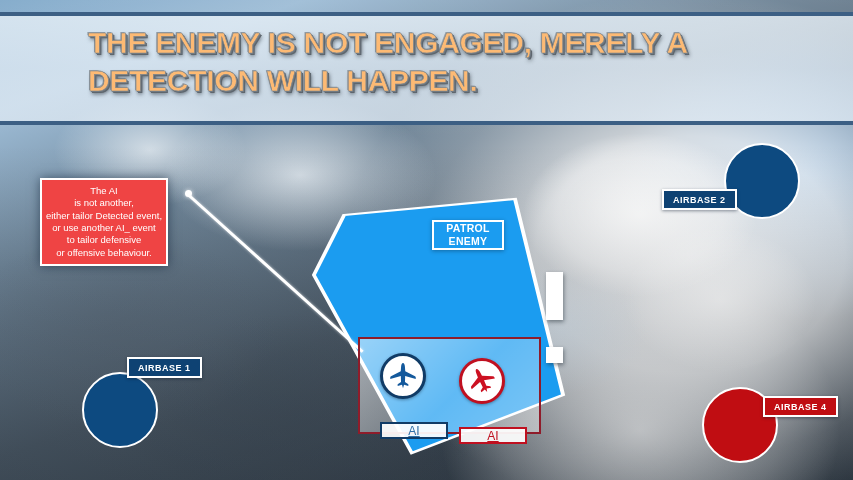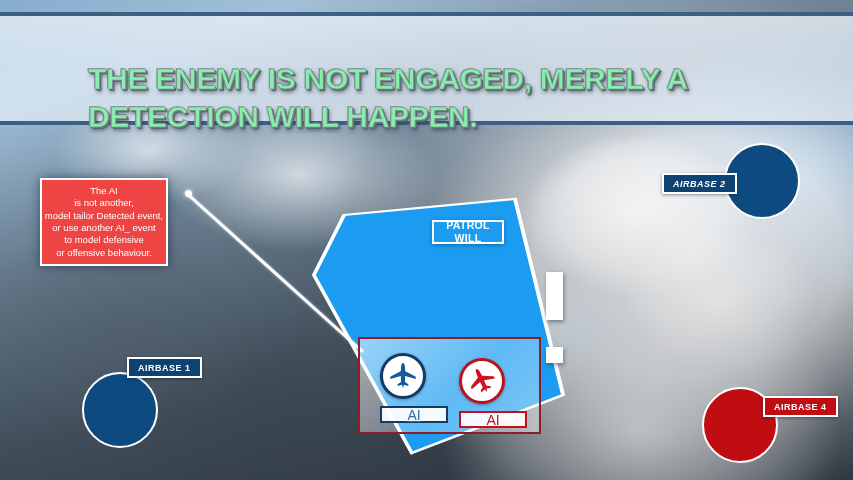--- a/index.html
+++ b/index.html
@@ -38,25 +38,24 @@
   
   .header-band{
     position:absolute;left:0;top:12px;width:853px;height:113px;
     background:linear-gradient(180deg,rgba(231,240,247,0.80) 0%,rgba(226,236,245,0.74) 50%,rgba(222,233,243,0.78) 100%);
     border-top:4px solid #3c5f84;border-bottom:4px solid #3c5f84;
     box-sizing:border-box;
   }
   .header-title{
     position:absolute;left:88px;top:24px;width:720px;
     font-size:30px;font-weight:bold;letter-spacing:-0.3px;line-height:1.28;
-    color:#86efac;
+    color:#fdba74;
     text-shadow:
       1px 1px 0 #6f7880, 2px 2px 0 #5d666e, 2px 3px 4px rgba(40,48,56,0.75),
       -1px -1px 0 #9aa3ab;
-    margin-top: 36px;
     -webkit-text-stroke:0.6px #7b848c;
   }
 
   
   .callout{
     position:absolute;left:40px;top:178px;width:128px;height:88px;
     background:#ef4444;border:2px solid #ffffff;box-sizing:border-box;
     box-shadow:0 0 10px rgba(10,25,45,0.55);
     display:flex;flex-direction:column;align-items:center;justify-content:center;
   }
@@ -69,21 +68,21 @@
   .leader-line{
     position:absolute;left:188px;top:193px;width:235px;height:3px;
     background:#ffffff;transform-origin:0 50%;transform:rotate(42deg);
     box-shadow:0 0 3px rgba(255,255,255,0.6);
   }
 
   
   .patrol-zone{position:absolute;left:305px;top:195px;width:270px;height:265px;}
 
   .zone-label{
-    position:absolute;left:432px;top:220px;width:72px;height:24px;
+    position:absolute;left:432px;top:220px;width:72px;height:30px;
     background:#1b9cf0;border:2px solid #ffffff;box-sizing:border-box;
     display:flex;flex-direction:column;align-items:center;justify-content:center;
     box-shadow:0 1px 4px rgba(10,30,50,0.4);
   }
   .zone-label span{color:#ffffff;font-size:10.5px;font-weight:bold;line-height:13px;letter-spacing:0.3px;}
 
   
   .excl-bar{position:absolute;left:546px;top:272px;width:17px;height:48px;background:#ffffff;box-shadow:1px 2px 4px rgba(20,30,40,0.45);}
   .excl-dot{position:absolute;left:546px;top:347px;width:17px;height:16px;background:#ffffff;box-shadow:1px 2px 4px rgba(20,30,40,0.45);}
 
@@ -95,23 +94,23 @@
   }
   .unit{position:absolute;}
   .unit-icon{
     width:46px;height:46px;border-radius:50%;background:#ffffff;
     box-sizing:border-box;display:flex;align-items:center;justify-content:center;
     box-shadow:0 1px 3px rgba(10,25,45,0.4);
   }
   .unit-icon.blue{border:3px solid #103b66;}
   .unit-icon.red{border:3px solid #c01020;}
   .unit-label{
-    margin-top:7px;width:68px;height:17px;background:rgba(255,255,255,0.92);
+    margin-top:23px;width:68px;height:17px;background:rgba(255,255,255,0.92);
     box-sizing:border-box;display:flex;align-items:center;justify-content:center;
-    font-size:14px;
+    font-size:12px;
     text-decoration:underline;
   }
   .unit-label.blue{border:2px solid #103b66;color:#2f6fa8;}
   .unit-label.red{border:2px solid #c01020;color:#c01020;}
 
   
   .base-circle{position:absolute;border-radius:50%;border:2px solid #ffffff;box-sizing:border-box;}
   .base-circle.blue{background:#0d4a80;}
   .base-circle.red{background:#c00d12;}
 
@@ -136,29 +135,29 @@
 
   <div class="header-band"></div>
   <div class="header-title">THE ENEMY IS NOT ENGAGED, MERELY A DETECTION WILL HAPPEN.</div>
 
   <svg class="patrol-zone" viewBox="0 0 270 265">
     <polygon points="22,20 118,4 145,200 60,258 5,80" transform="scale(1.78,1.0)" fill="#1b9cf0" stroke="#ffffff" stroke-width="2.2"></polygon>
   </svg>
 
   <div class="zone-label">
     <span>PATROL</span>
-    <span>WILL</span>
+    <span>ENEMY</span>
   </div>
 
   <div class="callout">
     <div class="callout-line">The AI</div>
     <div class="callout-line">is not another,</div>
-    <div class="callout-line">model tailor Detected event,</div>
+    <div class="callout-line">either tailor Detected event,</div>
     <div class="callout-line">or use another AI_ event</div>
-    <div class="callout-line">to model defensive</div>
+    <div class="callout-line">to tailor defensive</div>
     <div class="callout-line">or offensive behaviour.</div>
   </div>
   <div class="leader-dot"></div>
   <div class="leader-line"></div>
 
   <div class="excl-bar"></div>
   <div class="excl-dot"></div>
 
   <div class="detail-panel">
     <div class="unit" style="left:20px;top:14px;">
@@ -179,21 +178,21 @@
       <div class="unit-label red">AI</div>
     </div>
   </div>
 
   <div class="base-circle blue" style="left:82px;top:372px;width:76px;height:76px;"></div>
   <div class="base-label blue" style="left:127px;top:357px;align-items:center;">
     <span>AIRBASE 1</span>
   </div>
 
   <div class="base-circle blue" style="left:724px;top:143px;width:76px;height:76px;"></div>
-  <div class="base-label blue" style="left:662px;top:173px;font-style:italic;">
+  <div class="base-label blue" style="left:662px;top:189px;">
     <span>AIRBASE 2</span>
   </div>
 
   <div class="base-circle red" style="left:702px;top:387px;width:76px;height:76px;"></div>
   <div class="base-label red" style="left:763px;top:396px;">
     <span>AIRBASE 4</span>
   </div>
 
 </div>
 

